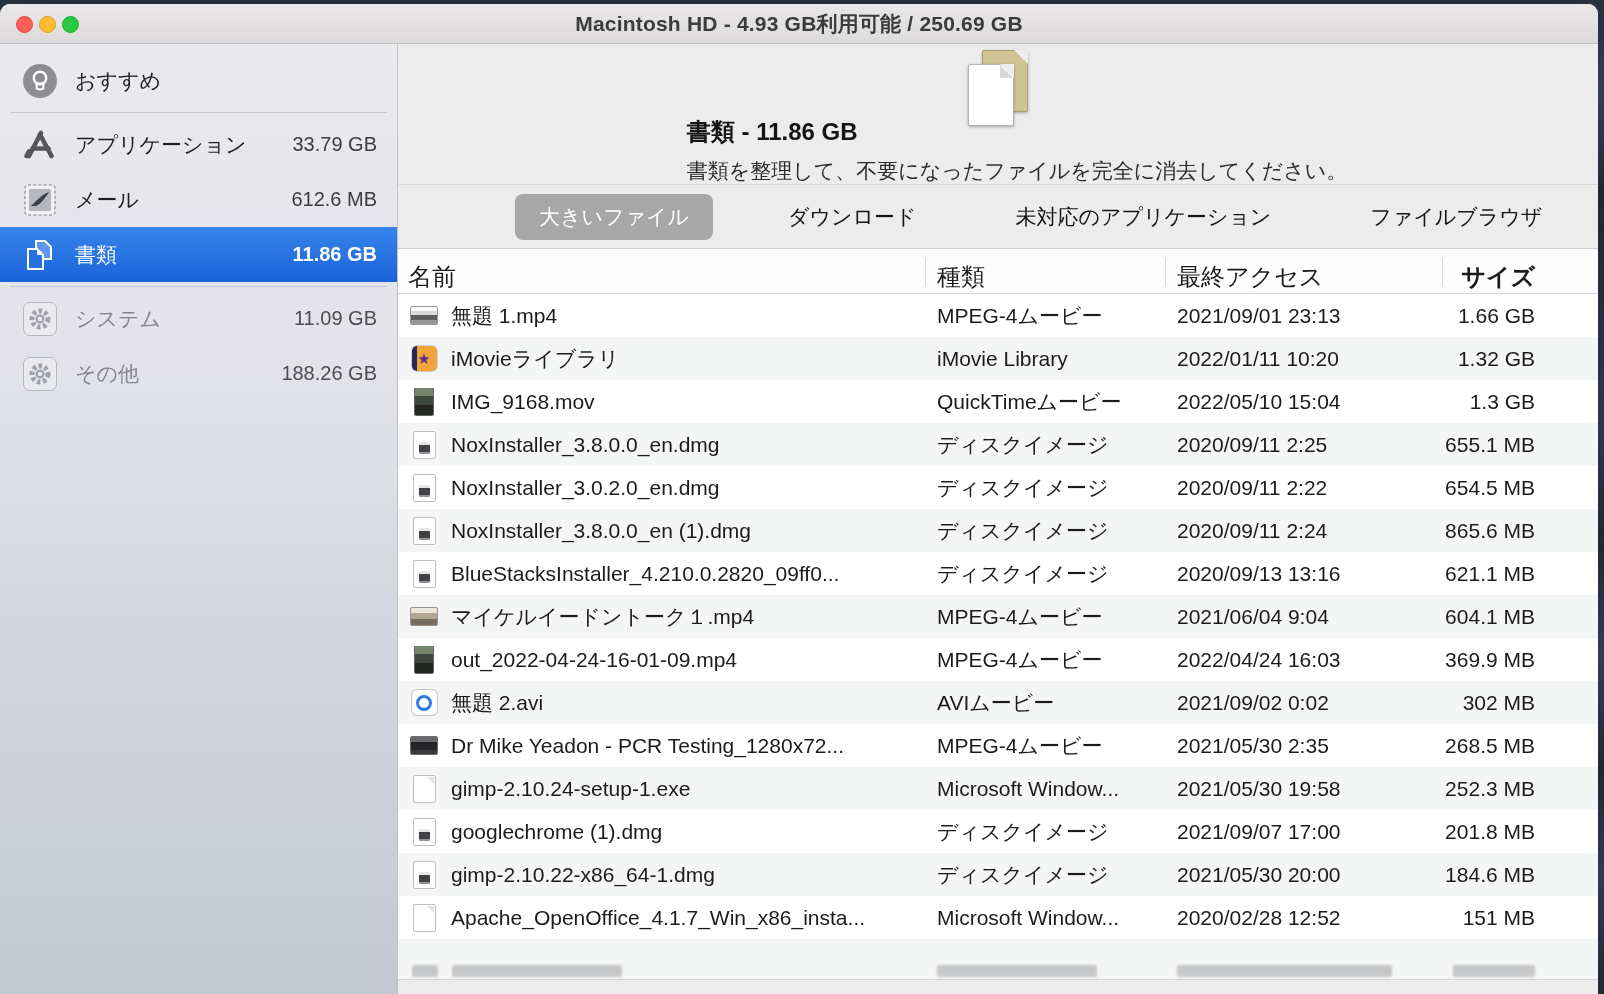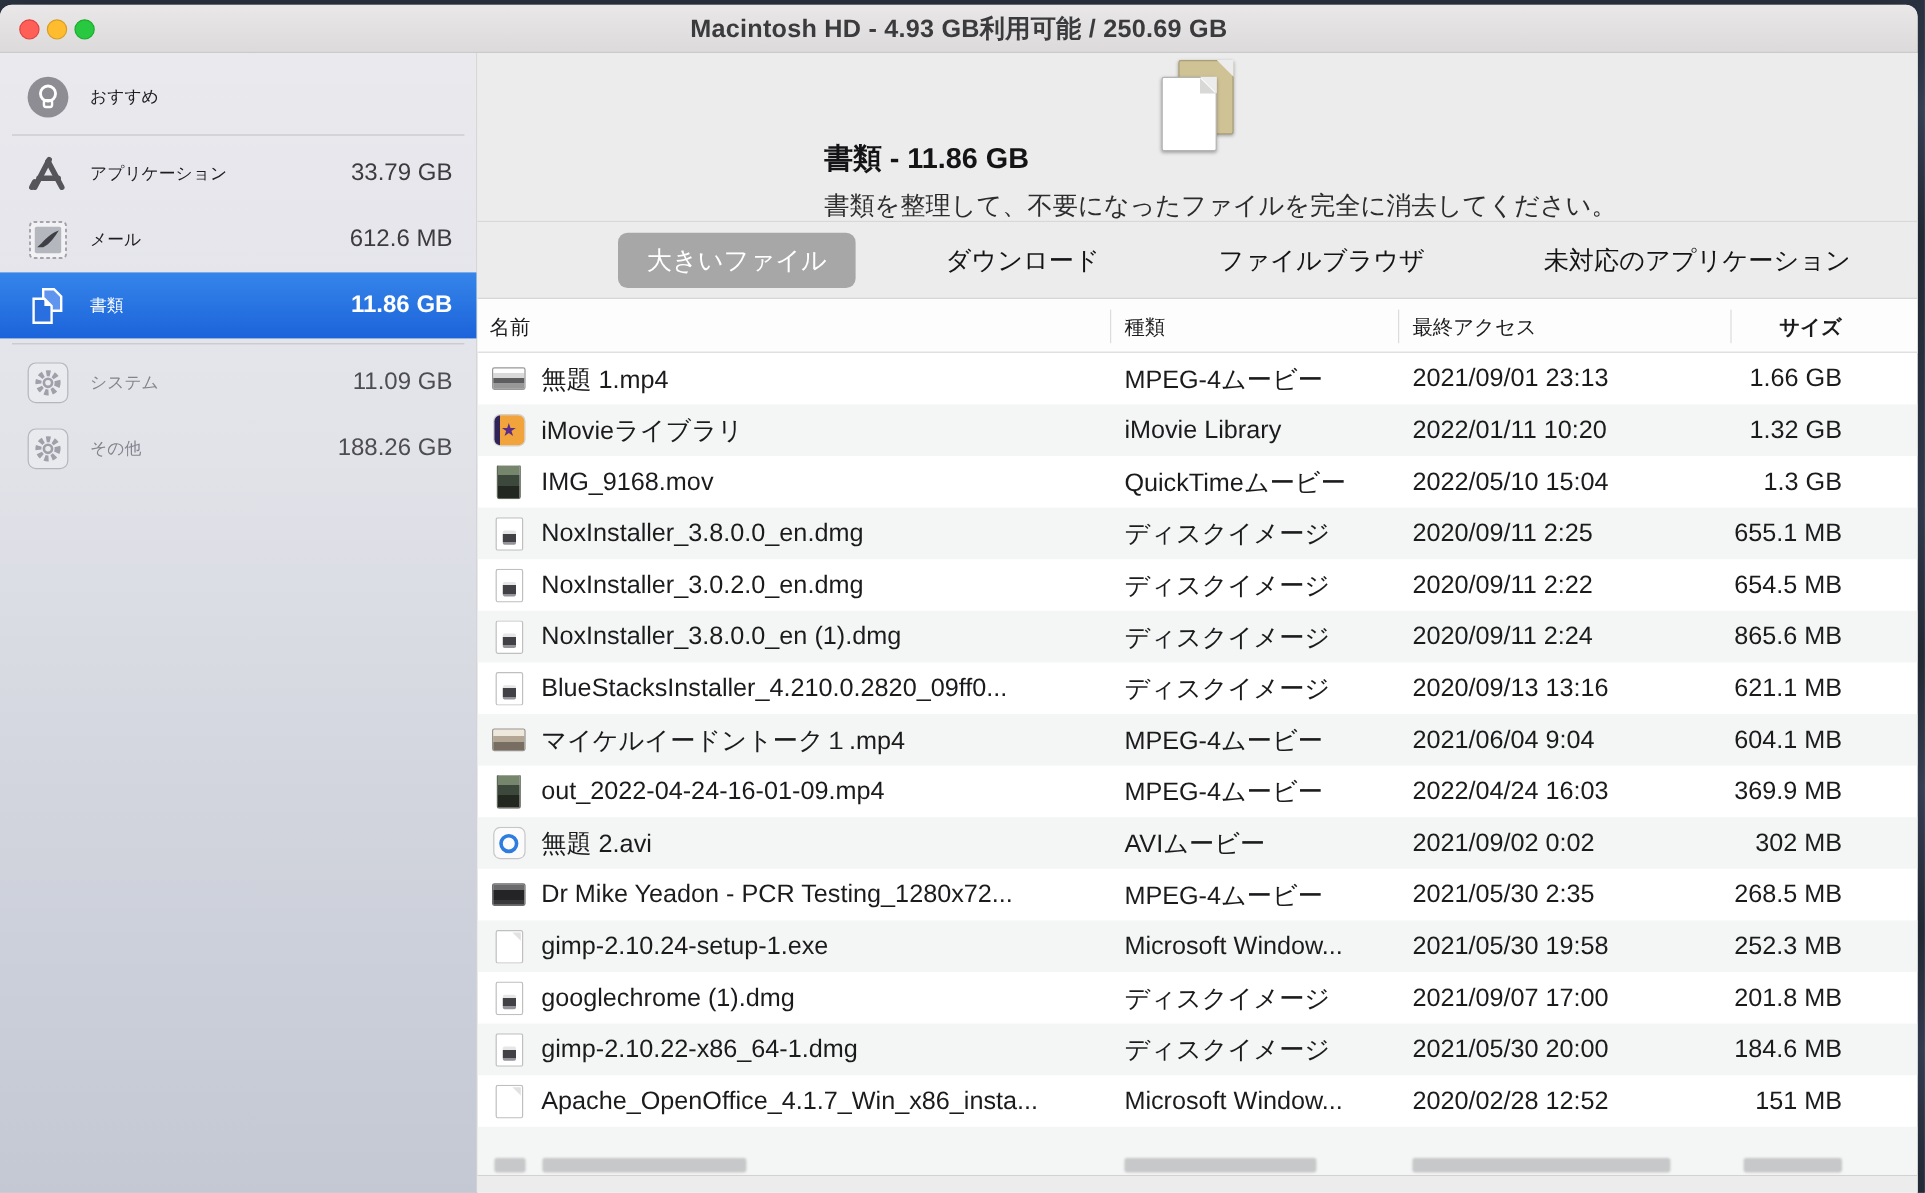--- a/index.html
+++ b/index.html
@@ -29,21 +29,21 @@
 
   
   .main { display:flex; height:954px; }
 
   
   .sidebar { width:398px; flex:0 0 398px;
     background:linear-gradient(180deg,#e9e9ee 0%,#e2e3e9 35%,#d2d5de 65%,#c3c8d3 100%);
     border-right:1px solid #c2c2c6; padding-top:9px; }
   .sb-row { height:55px; display:flex; align-items:center; padding:0 20px 0 22px; }
   .sb-ic { width:36px; height:36px; display:flex; align-items:center; justify-content:center; flex:0 0 36px; }
-  .sb-label { font-size:14px; color:#1d1d1f; margin-left:17px; flex:1 1 auto; white-space:nowrap; }
+  .sb-label { font-size:21px; color:#1d1d1f; margin-left:17px; flex:1 1 auto; white-space:nowrap; }
   .sb-size { font-size:20px; color:#3c3c3f; white-space:nowrap; }
   .sb-sep { height:1px; background:#c6c6ca; margin:4px 10px 4px 10px; }
   .sb-row.selected { background:linear-gradient(180deg,#3585ea,#1c63da); }
   .sb-row.selected .sb-label, .sb-row.selected .sb-size { color:#fff; }
   .sb-row.selected .sb-size { font-weight:700; }
   .sb-row.dimmed .sb-label { color:#84848c; }
   .sb-row.dimmed .sb-size { color:#4c4c52; }
 
   .gearbox { width:34px; height:34px; border:1.5px solid #b5b5bf; border-radius:7px;
     display:flex; align-items:center; justify-content:center; background:rgba(255,255,255,.25); }
@@ -65,21 +65,21 @@
     border-bottom:13px solid #d8d8d6; border-right:13px solid transparent; }
   .doc-title { font-size:24px; font-weight:700; color:#141416; }
   .doc-desc { font-size:21px; color:#2c2c2e; margin-top:9px; }
 
   .tab-bar { height:64px; background:#ececec; border-top:1px solid #d8d8d8;
     display:flex; align-items:center; padding-left:117px; gap:51px; }
   .tab { font-size:21px; color:#141416; padding:9px 24px; border-radius:8px; white-space:nowrap; }
   .tab.selected { background:#a7a7a7; color:#fff; }
 
   .thead { position:relative; height:46px; background:#fdfdfd;
-    border-top:1px solid #cccccc; border-bottom:1px solid #d9d9d9; font-size:17px; color:#1b1b1d; }
+    border-top:1px solid #cccccc; border-bottom:1px solid #d9d9d9; font-size:24px; color:#1b1b1d; }
   .th { position:absolute; top:12px; white-space:nowrap; }
   .th-name   { left:10px; }
   .th-kind   { left:539px; }
   .th-access { left:779px; }
   .th-size   { right:63px; font-weight:700; }
   .csep { position:absolute; top:9px; height:28px; width:1px; background:#dcdcdc; }
   .csep.s1 { left:527px; } .csep.s2 { left:767px; } .csep.s3 { left:1044px; }
 
   .tbody { flex:1 1 auto; overflow:hidden; }
   .row { position:relative; height:43px; display:flex; align-items:center; font-size:21px; color:#1b1b1d; }
@@ -233,22 +233,22 @@
         </div>
         <div>
           <div class="doc-title">書類 - 11.86 GB</div>
           <div class="doc-desc">書類を整理して、不要になったファイルを完全に消去してください。</div>
         </div>
       </div>
 
       <div class="tab-bar">
         <div class="tab selected">大きいファイル</div>
         <div class="tab">ダウンロード</div>
+        <div class="tab">未対応のアプリケーション</div>
         <div class="tab">ファイルブラウザ</div>
-        <div class="tab">未対応のアプリケーション</div>
       </div>
 
       <div class="thead">
         <span class="th th-name">名前</span>
         <span class="th th-kind">種類</span>
         <span class="th th-access">最終アクセス</span>
         <span class="th th-size">サイズ</span>
         <i class="csep s1"></i>
         <i class="csep s2"></i>
         <i class="csep s3"></i>

